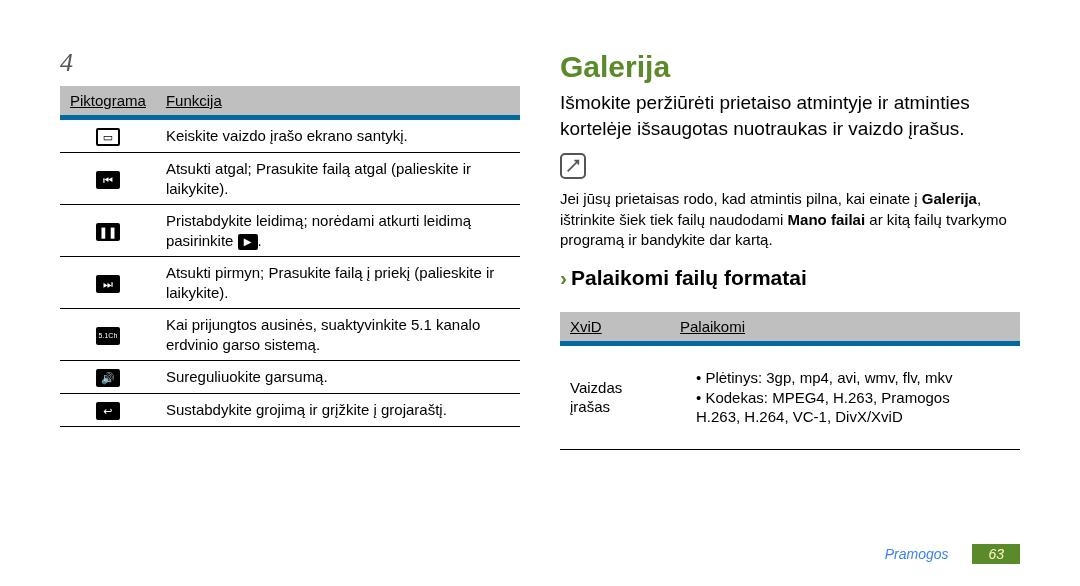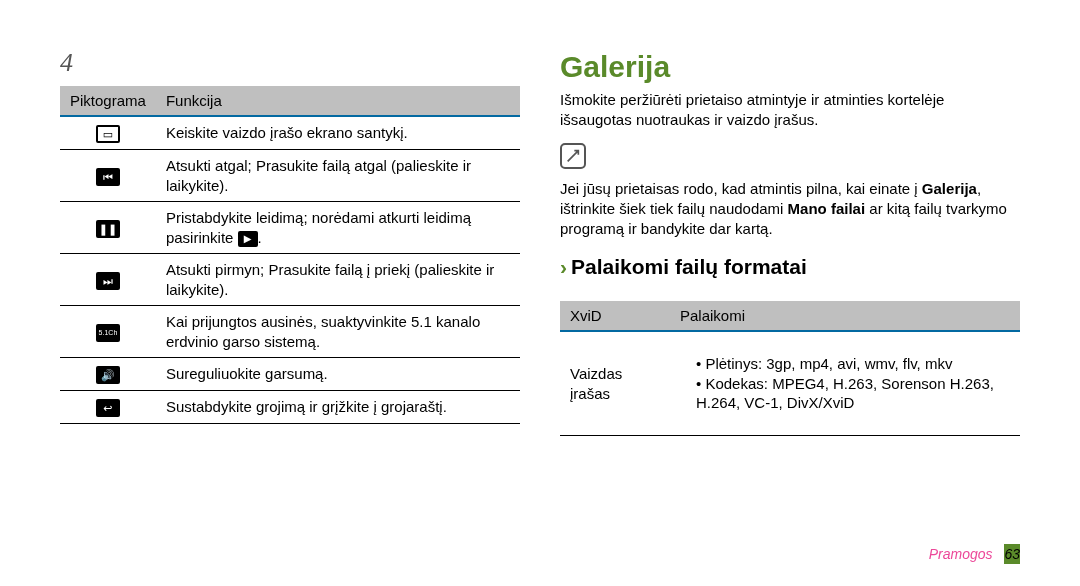--- a/index.html
+++ b/index.html
@@ -42,21 +42,22 @@
     width: 100%;
     border-collapse: collapse;
     font-size: 15px;
     margin-top: 4px;
   }
   th {
     text-align: left;
     background: #bfbfbf;
     font-weight: normal;
     padding: 6px 10px;
-    border-bottom: 2px solid #0369a1;
+    border-bottom: 5px solid #0369a1;
+    text-decoration: underline;
   }
   td {
     padding: 6px 10px;
     vertical-align: middle;
     line-height: 1.3;
   }
   .left-table td { border-bottom: 1px solid #000; }
   .right-table td { border-bottom: 1px solid #000; }
   .icon-cell { width: 60px; text-align: center; }
   .icon {
@@ -87,21 +88,21 @@
     border-radius: 2px;
     vertical-align: middle;
   }
   h1 {
     color: #5a8a2a;
     font-weight: bold;
     font-size: 30px;
     margin-bottom: 6px;
   }
   .intro {
-    font-size: 15px;
+    font-size: 19px;
     line-height: 1.35;
     margin-bottom: 12px;
   }
   .note-box {
     display: flex;
     gap: 10px;
     margin-bottom: 16px;
     font-size: 15px;
     line-height: 1.35;
     flex-direction: column;
@@ -126,27 +127,27 @@
     font-weight: bold;
   }
   .right-table td:first-child { width: 110px; }
   ul.in-cell { list-style: none; padding: 0; margin: 16px; }
   ul.in-cell li::before { content: "• "; }
   .footer {
     position: absolute;
     bottom: 22px; right: 60px;
     font-size: 14px;
   }
-  .footer .section { font-style: italic; color: #ec4899; margin-right: 8px; }
+  .footer .section { font-style: italic; color: #3b82f6; margin-right: 20px; }
   .footer .num {
     display: inline-block;
     background: #5a8a2a;
-    color: #000000;
+    color: #fef9c3;
     font-style: italic;
-    padding: 2px 0;
+    padding: 2px 16px;
   }
 </style>
 </head>
 <body>
 
 <div class="page">
 
   <div class="col">
     <div class="step-line">
       <div class="step-num">4</div>
@@ -216,21 +217,21 @@
           <th>XviD</th>
           <th>Palaikomi</th>
         </tr>
       </thead>
       <tbody id="right-rows">
           <tr>
             <td>Vaizdas įrašas</td>
             <td>
               <ul class="in-cell">
                 <li>Plėtinys: 3gp, mp4, avi, wmv, flv, mkv</li>
-                <li>Kodekas: MPEG4, H.263, Sorenson H.263, H.264, VC-1, DivX/XviD</li>
+                <li>Kodekas: MPEG4, H.263, Pramogos H.263, H.264, VC-1, DivX/XviD</li>
               </ul>
             </td>
           </tr>
         </tbody>
     </table>
   </div>
 </div>
 
 <div class="footer">
   <span class="section">Pramogos</span>

